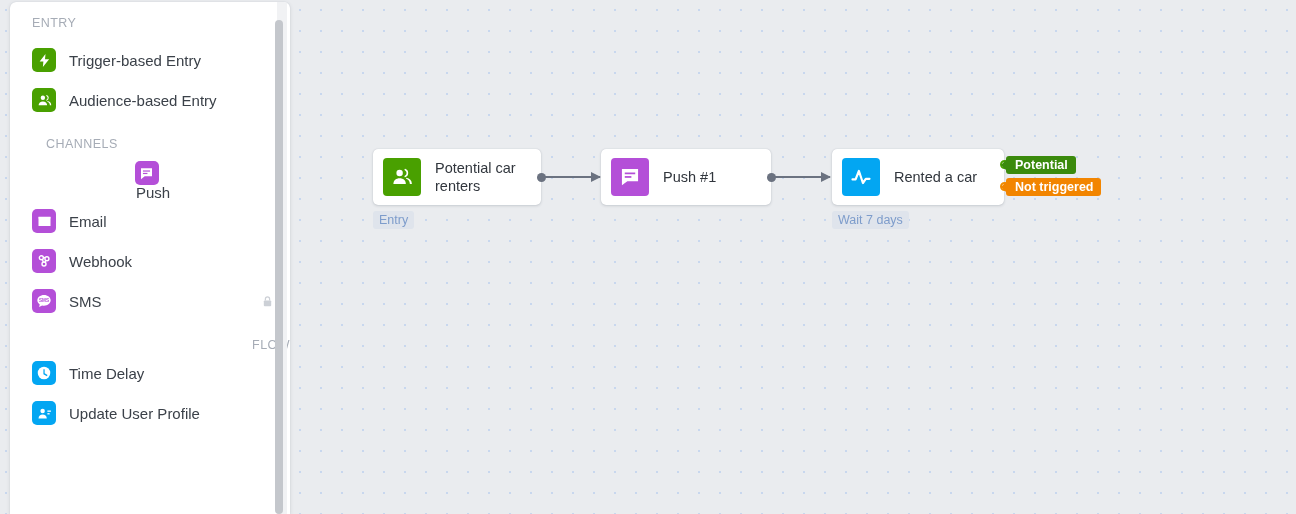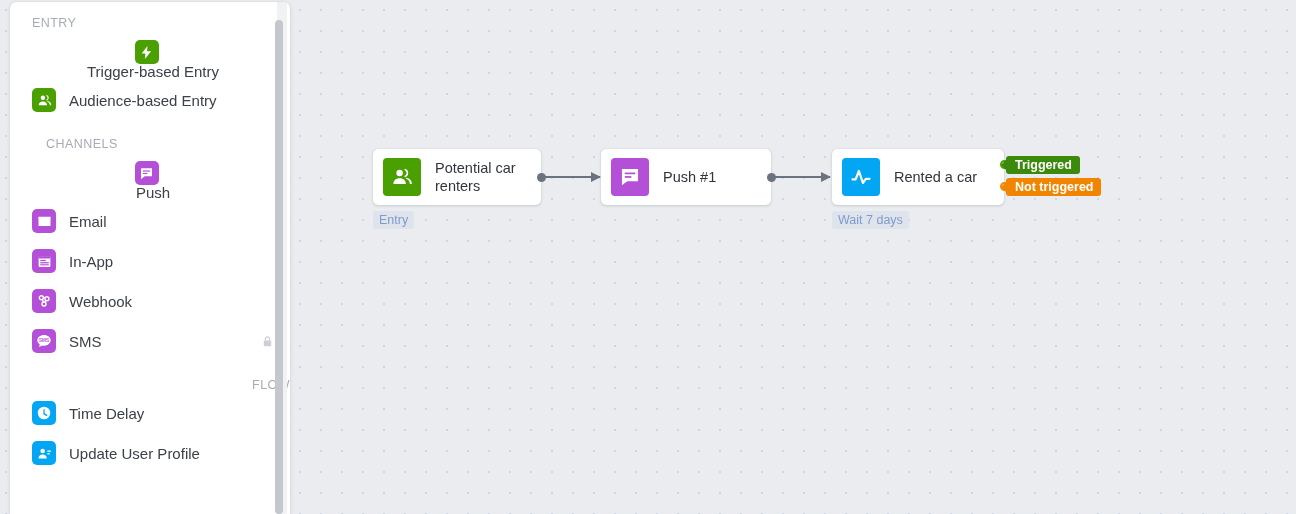--- a/index.html
+++ b/index.html
@@ -269,35 +269,35 @@
           <path d="M3.5 14.4h3.1L9.9 6l4 12 2.9-4.2h3.7"></path>
         </svg>
       </div>
       <div class="node-title">Rented a car</div>
       <div class="node-tag">Wait 7 days</div>
       <div class="port-ring" style="right:-4.5px; top:11px;"></div>
       <div class="port-ring orange" style="right:-4.5px; top:33px;"></div>
     </div>
 
     <div class="badge badge-green" style="left:1006px; top:156px;">
-      <span>Triggered</span>
+      <span>Potential</span>
     </div>
     <div class="badge badge-orange" style="left:1006px; top:178px;">
       <span>Not triggered</span>
     </div>
 
   </div>
 
   <div id="sidebar">
     <div id="sidebar-scroll">
 
       <div class="section">
         <div class="section-head" style="margin-top:14px;">ENTRY</div>
 
-        <div class="sb-item" style="margin-top:9px;flex-direction:column;">
+        <div class="sb-item" style="margin-top:9px;">
           <div class="sb-ico ico-green">
             <svg width="15" height="15" viewBox="0 0 24 24" fill="#fff">
               <path d="M13.6 1.5 4.2 13.6h6L9.4 22.5l10-12.6h-6.6z"></path>
             </svg>
           </div>
           <div class="sb-label">Trigger-based Entry</div>
         </div>
 
         <div class="sb-item">
           <div class="sb-ico ico-green">
@@ -330,32 +330,20 @@
           <div class="sb-ico ico-purple">
             <svg width="15" height="15" viewBox="0 0 24 24" fill="#fff">
               <path d="M2.4 5h19.2v14H2.4z"></path>
               <path d="M2.4 5 12 13 21.6 5z" fill="#b44fd8"></path>
               <path d="M2.4 6.6 12 14.6l9.6-8V4.4H2.4z"></path>
             </svg>
           </div>
           <div class="sb-label">Email</div>
         </div>
 
-        <div class="sb-item">
-          <div class="sb-ico ico-purple">
-            <svg width="15" height="15" viewBox="0 0 24 24" fill="#fff">
-              <rect x="2.6" y="3.4" width="18.8" height="17.2" rx="1.6"></rect>
-              <rect x="2.6" y="3.4" width="18.8" height="3.8" fill="#b44fd8"></rect>
-              <rect x="5.2" y="9.4" width="9" height="2" fill="#b44fd8"></rect>
-              <rect x="5.2" y="13" width="13.6" height="2" fill="#b44fd8"></rect>
-              <rect x="5.2" y="16.4" width="13.6" height="1.8" fill="#b44fd8"></rect>
-            </svg>
-          </div>
-          <div class="sb-label">In-App</div>
-        </div>
 
         <div class="sb-item">
           <div class="sb-ico ico-purple">
             <svg width="16" height="16" viewBox="0 0 24 24" fill="none" stroke="#fff" stroke-width="2.1">
               <circle cx="8" cy="7.2" r="3"></circle>
               <circle cx="16.4" cy="8.6" r="3"></circle>
               <circle cx="12" cy="16.6" r="3"></circle>
               <path d="M9.6 9.6 11 13.9M14.8 11 13.2 14.6M10.6 6.5l3.2.6"></path>
             </svg>
           </div>

